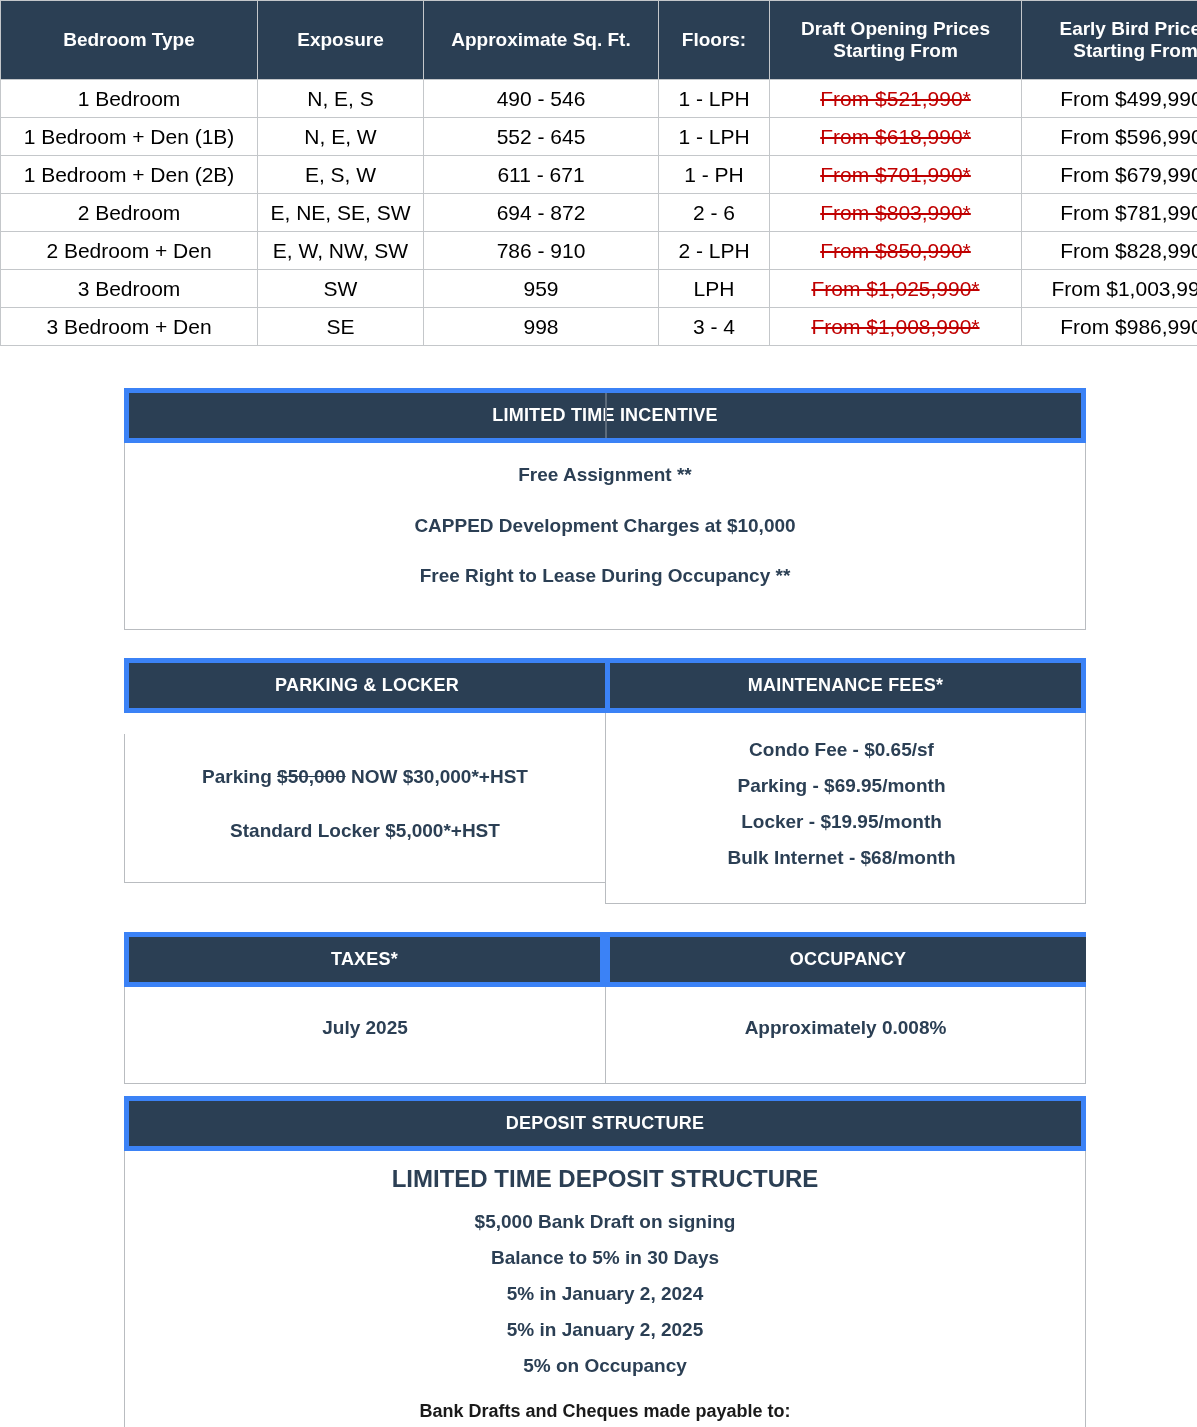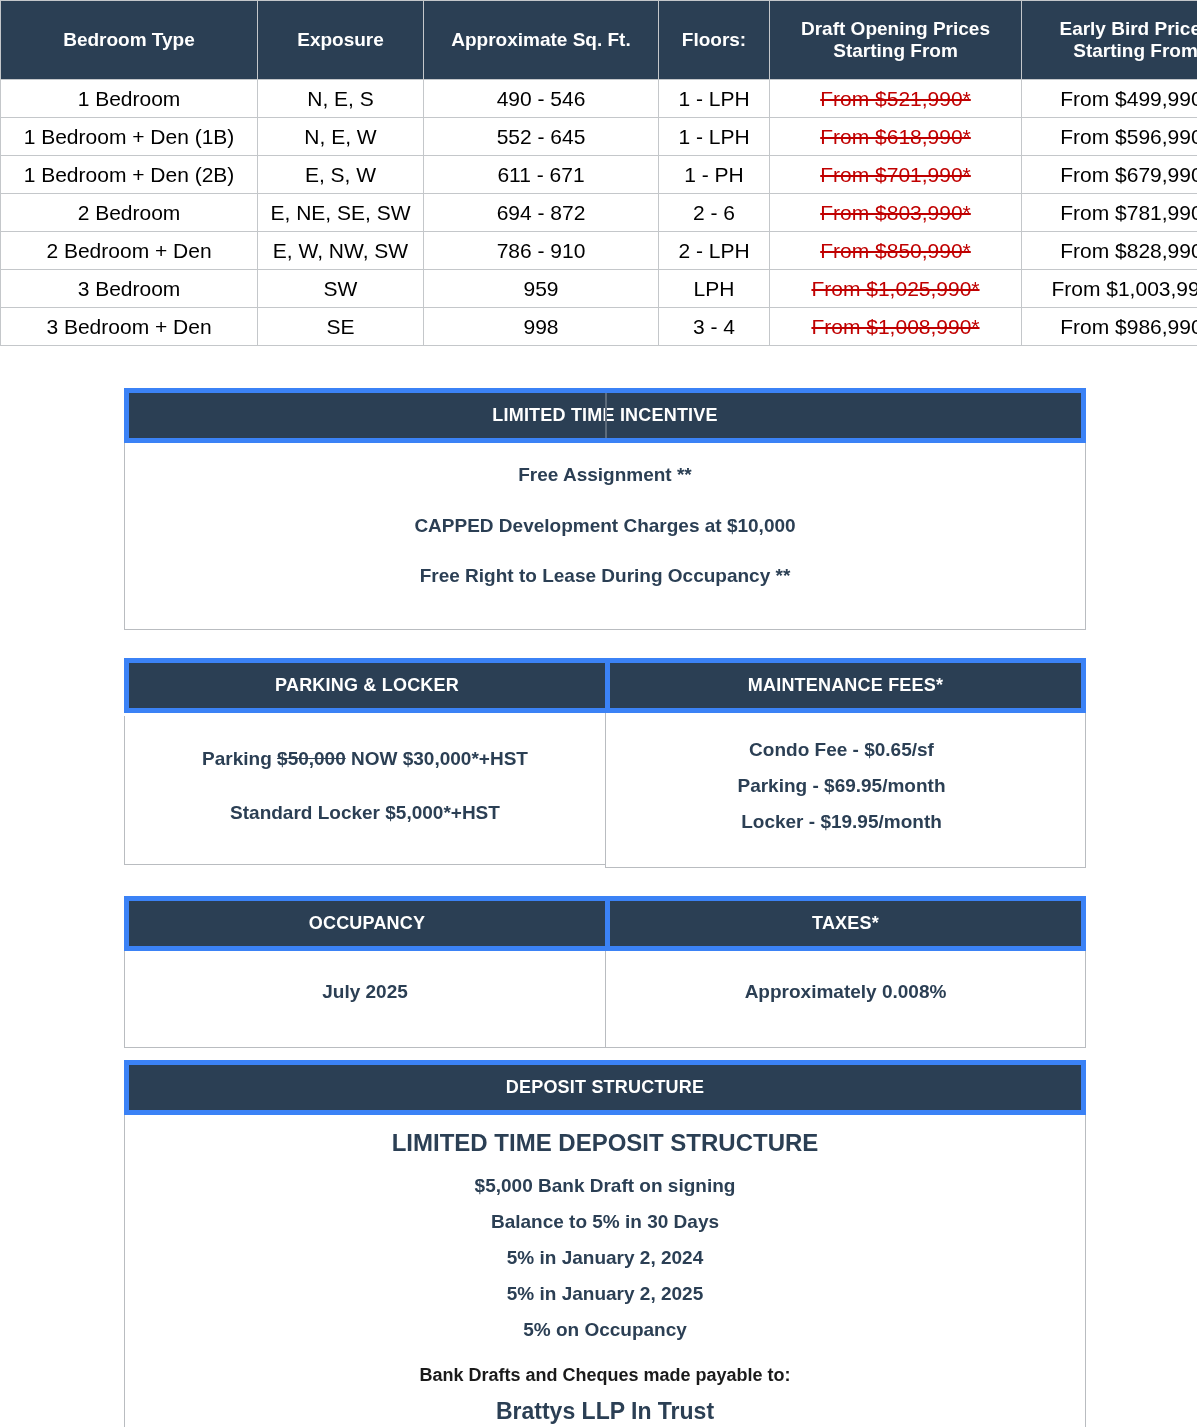--- a/index.html
+++ b/index.html
@@ -275,28 +275,29 @@
 
   <div class="duo">
     <div class="panel left pl-body">
       <p><span>Parking </span><span class="strike-dark">$50,000</span><span> NOW $30,000*+HST</span></p>
       <p>Standard Locker $5,000*+HST</p>
     </div>
     <div class="panel mf-body">
       <p>Condo Fee - $0.65/sf</p>
       <p>Parking - $69.95/month</p>
       <p>Locker - $19.95/month</p>
+      <p>Bulk Internet - $68/month</p>
     </div>
   </div>
 
   <div class="spacer-row"></div>
 
   <div class="two-col">
+    <div class="band">TAXES*</div>
     <div class="band left">OCCUPANCY</div>
-    <div class="band">TAXES*</div>
   </div>
 
   <div class="duo">
     <div class="panel left occ-body">
       <p>July 2025</p>
     </div>
     <div class="panel occ-body">
       <p>Approximately 0.008%</p>
     </div>
   </div>

